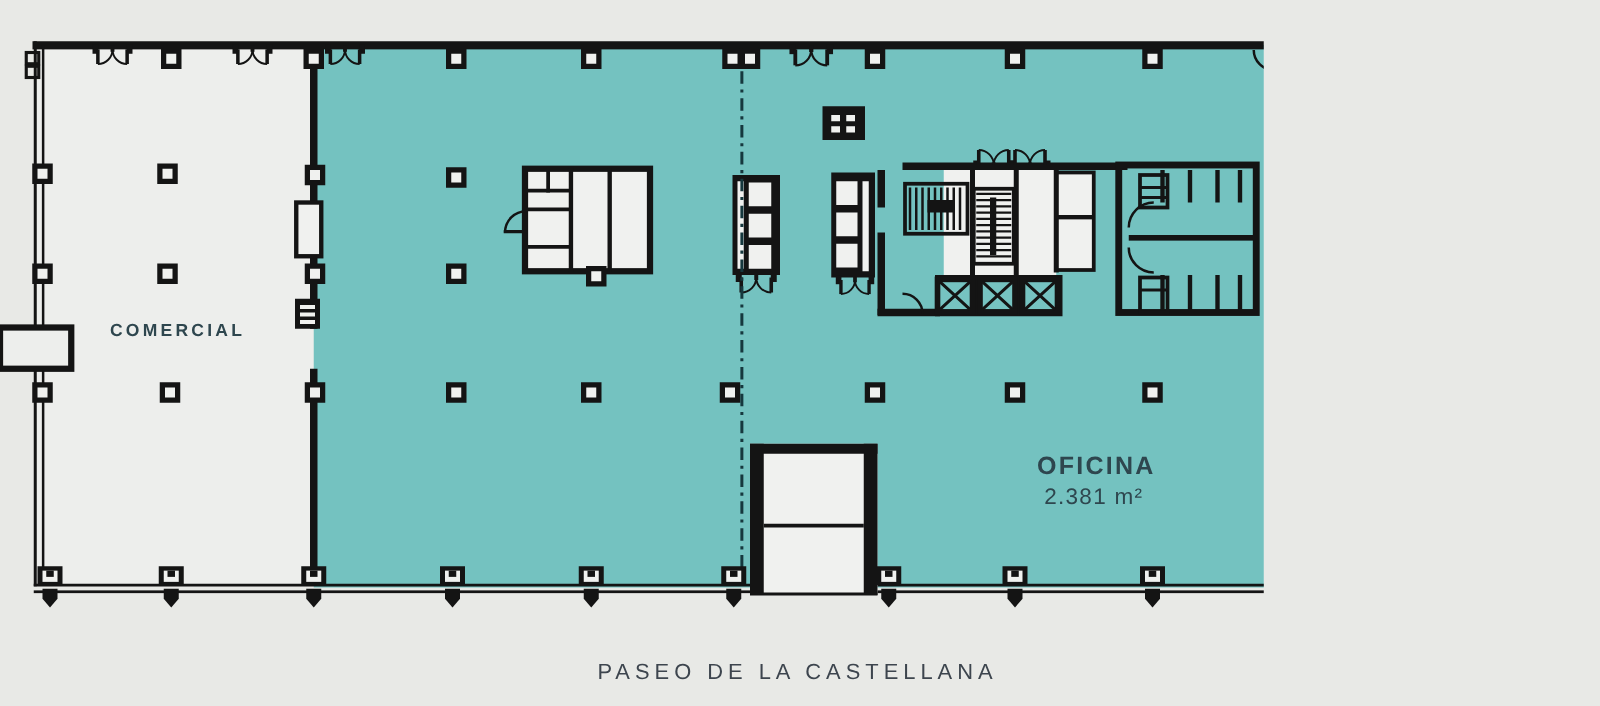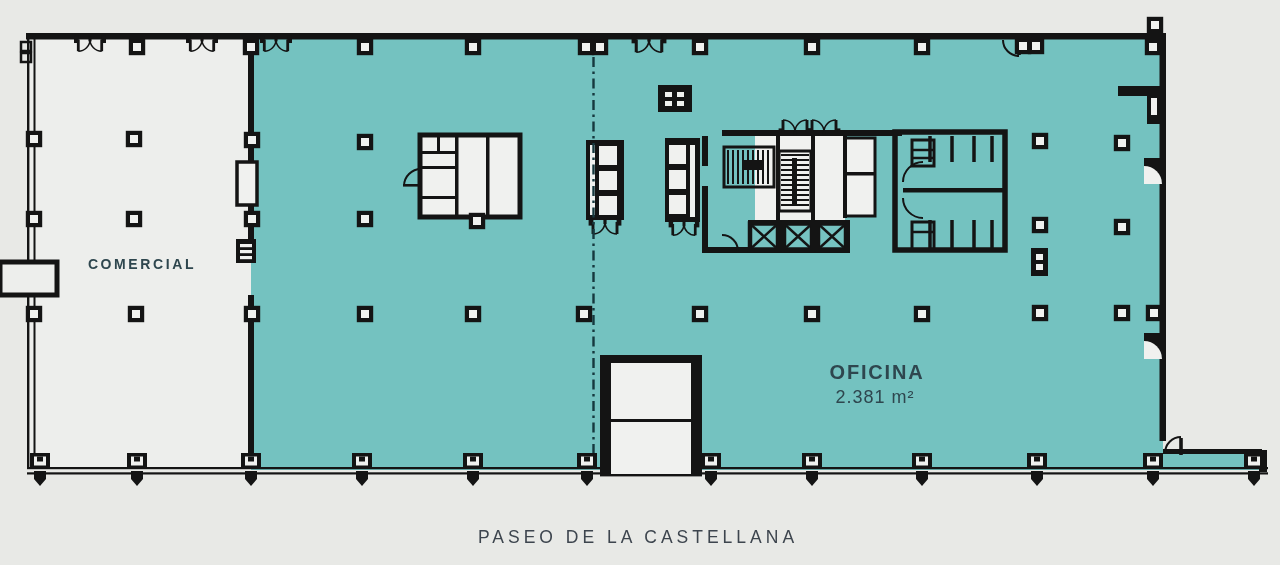--- a/index.html
+++ b/index.html
@@ -1,16 +1,16 @@
 <!DOCTYPE html>
 <html><head>
 <meta charset="utf-8">
 <style>
   html,body{margin:0;padding:0;background:#e8e9e6;}
-  .stage{position:relative;width:1280px;height:565px;overflow:hidden;}
+  .stage{position:relative;width:1011px;height:565px;overflow:hidden;}
   svg{display:block;}
   text{font-family:"Liberation Sans",sans-serif;}
   .t-commercial{font-size:14px;font-weight:700;letter-spacing:2.6px;text-anchor:middle;}
   .t-office{font-size:20px;font-weight:700;letter-spacing:1.8px;text-anchor:middle;}
   .t-area{font-size:18px;font-weight:400;letter-spacing:1px;text-anchor:middle;}
   .t-street{font-size:17.5px;font-weight:400;letter-spacing:4px;text-anchor:middle;}
   .wall{fill:#141414;}
   .thin{stroke:#141414;fill:none;}
 </style>
 </head>

